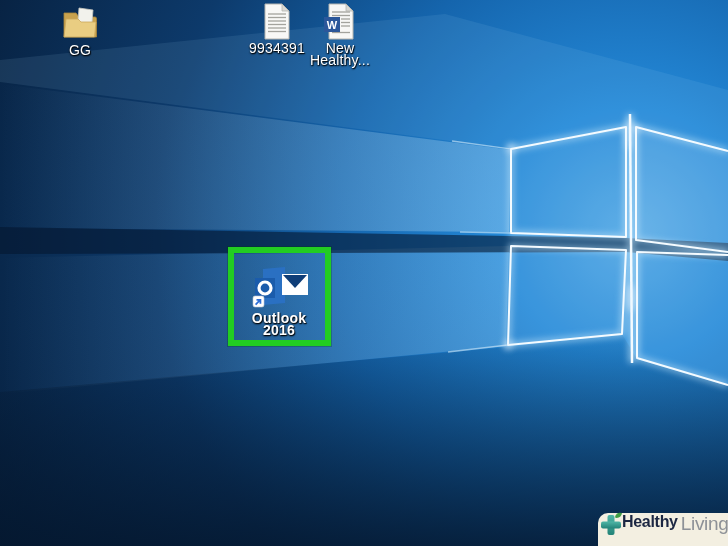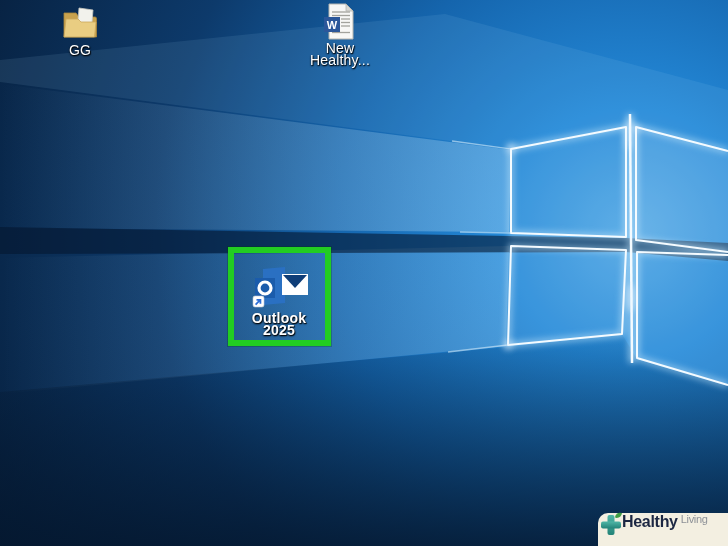--- a/index.html
+++ b/index.html
@@ -18,21 +18,21 @@
     border:6px solid #22cd22;box-sizing:border-box;
     box-shadow:0 0 0 1px rgba(0,60,0,.25);
   }
   .watermark{
     position:absolute;right:0;bottom:0;height:33px;width:130px;
     background:#f3efe1;border-top-left-radius:10px;
     display:flex;align-items:flex-start;padding-left:24px;box-sizing:border-box;
   }
   .watermark .plusicon{position:absolute;left:1px;top:-2px;overflow:visible;}
   .wm-bold{font-weight:bold;font-size:16px;color:#1c2742;letter-spacing:-0.3px;}
-  .wm-light{font-weight:normal;font-size:11px;color:#8d9197;margin-left:3px;letter-spacing:-0.3px;}
+  .wm-light{font-weight:normal;font-size:19px;color:#8d9197;margin-left:3px;letter-spacing:-0.3px;}
 </style>
 </head>
 <body>
 
 <div class="desktop">
 
   <svg class="wallpaper" viewBox="0 0 728 546" xmlns="http://www.w3.org/2000/svg">
     <defs>
       <radialGradient id="bgGlow" cx="630" cy="235" r="700" gradientUnits="userSpaceOnUse">
         <stop offset="0" stop-color="#4fa6e4"></stop>
@@ -110,20 +110,35 @@
 
   <div class="dicon" style="left:35px;top:4px;">
     <svg width="40" height="38" viewBox="0 0 40 38">
       <path d="M4,9 h12 l3,4 h16 a1.5,1.5 0 0 1 1.5,1.5 V33 H4 Z" fill="#c8a24e" stroke="#a8853a" stroke-width="0.8"></path>
       <polygon points="19,4 33,6 31,31 17,29" fill="#f2f2ec" stroke="#c9c9c2" stroke-width="0.8"></polygon>
       <path d="M4,33 L6,15 h12 l3,3 h15 l-1.5,15 Z" fill="#e9cd82" stroke="#caa75a" stroke-width="0.8"></path>
     </svg>
     <div class="lbl">GG</div>
   </div>
 
+  <div class="dicon" style="left:232px;top:3px;">
+    <svg width="32" height="37" viewBox="0 0 32 37">
+      <path d="M4,1 h17 l7,7 v28 H4 Z" fill="#f8f8f6" stroke="#b5b5b0" stroke-width="1"></path>
+      <path d="M21,1 l7,7 h-7 Z" fill="#d9d9d4" stroke="#b5b5b0" stroke-width="0.8"></path>
+      <g stroke="#a3a39d" stroke-width="1.3">
+        <line x1="7" y1="11" x2="25" y2="11"></line>
+        <line x1="7" y1="14.5" x2="25" y2="14.5"></line>
+        <line x1="7" y1="18" x2="25" y2="18"></line>
+        <line x1="7" y1="21.5" x2="25" y2="21.5"></line>
+        <line x1="7" y1="25" x2="25" y2="25"></line>
+        <line x1="7" y1="28.5" x2="25" y2="28.5"></line>
+      </g>
+    </svg>
+    <div class="lbl">9934391</div>
+  </div>
 
   <div class="dicon" style="left:295px;top:3px;">
     <svg width="34" height="37" viewBox="0 0 34 37">
       <path d="M6,1 h17 l7,7 v28 H6 Z" fill="#f8f8f6" stroke="#b5b5b0" stroke-width="1"></path>
       <path d="M23,1 l7,7 h-7 Z" fill="#d9d9d4" stroke="#b5b5b0" stroke-width="0.8"></path>
       <g stroke="#a3a39d" stroke-width="1.3">
         <line x1="9" y1="9" x2="27" y2="9"></line>
         <line x1="9" y1="12.5" x2="27" y2="12.5"></line>
         <line x1="18" y1="16" x2="27" y2="16"></line>
         <line x1="18" y1="19.5" x2="27" y2="19.5"></line>
@@ -150,21 +165,21 @@
       <polygon points="36,13 48,26 60,13" fill="#0f3e78"></polygon>
 
       <rect x="8" y="16" width="20" height="20" fill="#1b5cab"></rect>
       <circle cx="18" cy="26" r="6" fill="none" stroke="#ffffff" stroke-width="3.2"></circle>
 
       <g>
         <rect x="6" y="34" width="11" height="11" rx="2" fill="#ffffff" stroke="#c2cbd6" stroke-width="0.6"></rect>
         <path d="M8.6,42.6 L13,38.2 M9.5,37.8 h3.9 v3.9" stroke="#2f6fd6" stroke-width="1.8" fill="none"></path>
       </g>
     </svg>
-    <div class="lbl" style="font-weight:bold;">Outlook 2025</div>
+    <div class="lbl" style="font-weight:bold;">Outlook 2016</div>
   </div>
 
   <div class="watermark">
     <svg class="plusicon" width="24" height="26" viewBox="0 0 24 26">
       <defs>
         <linearGradient id="tealGrad" x1="0" y1="0" x2="0" y2="1">
           <stop offset="0" stop-color="#4fb6a6"></stop>
           <stop offset="1" stop-color="#238378"></stop>
         </linearGradient>
       </defs>

